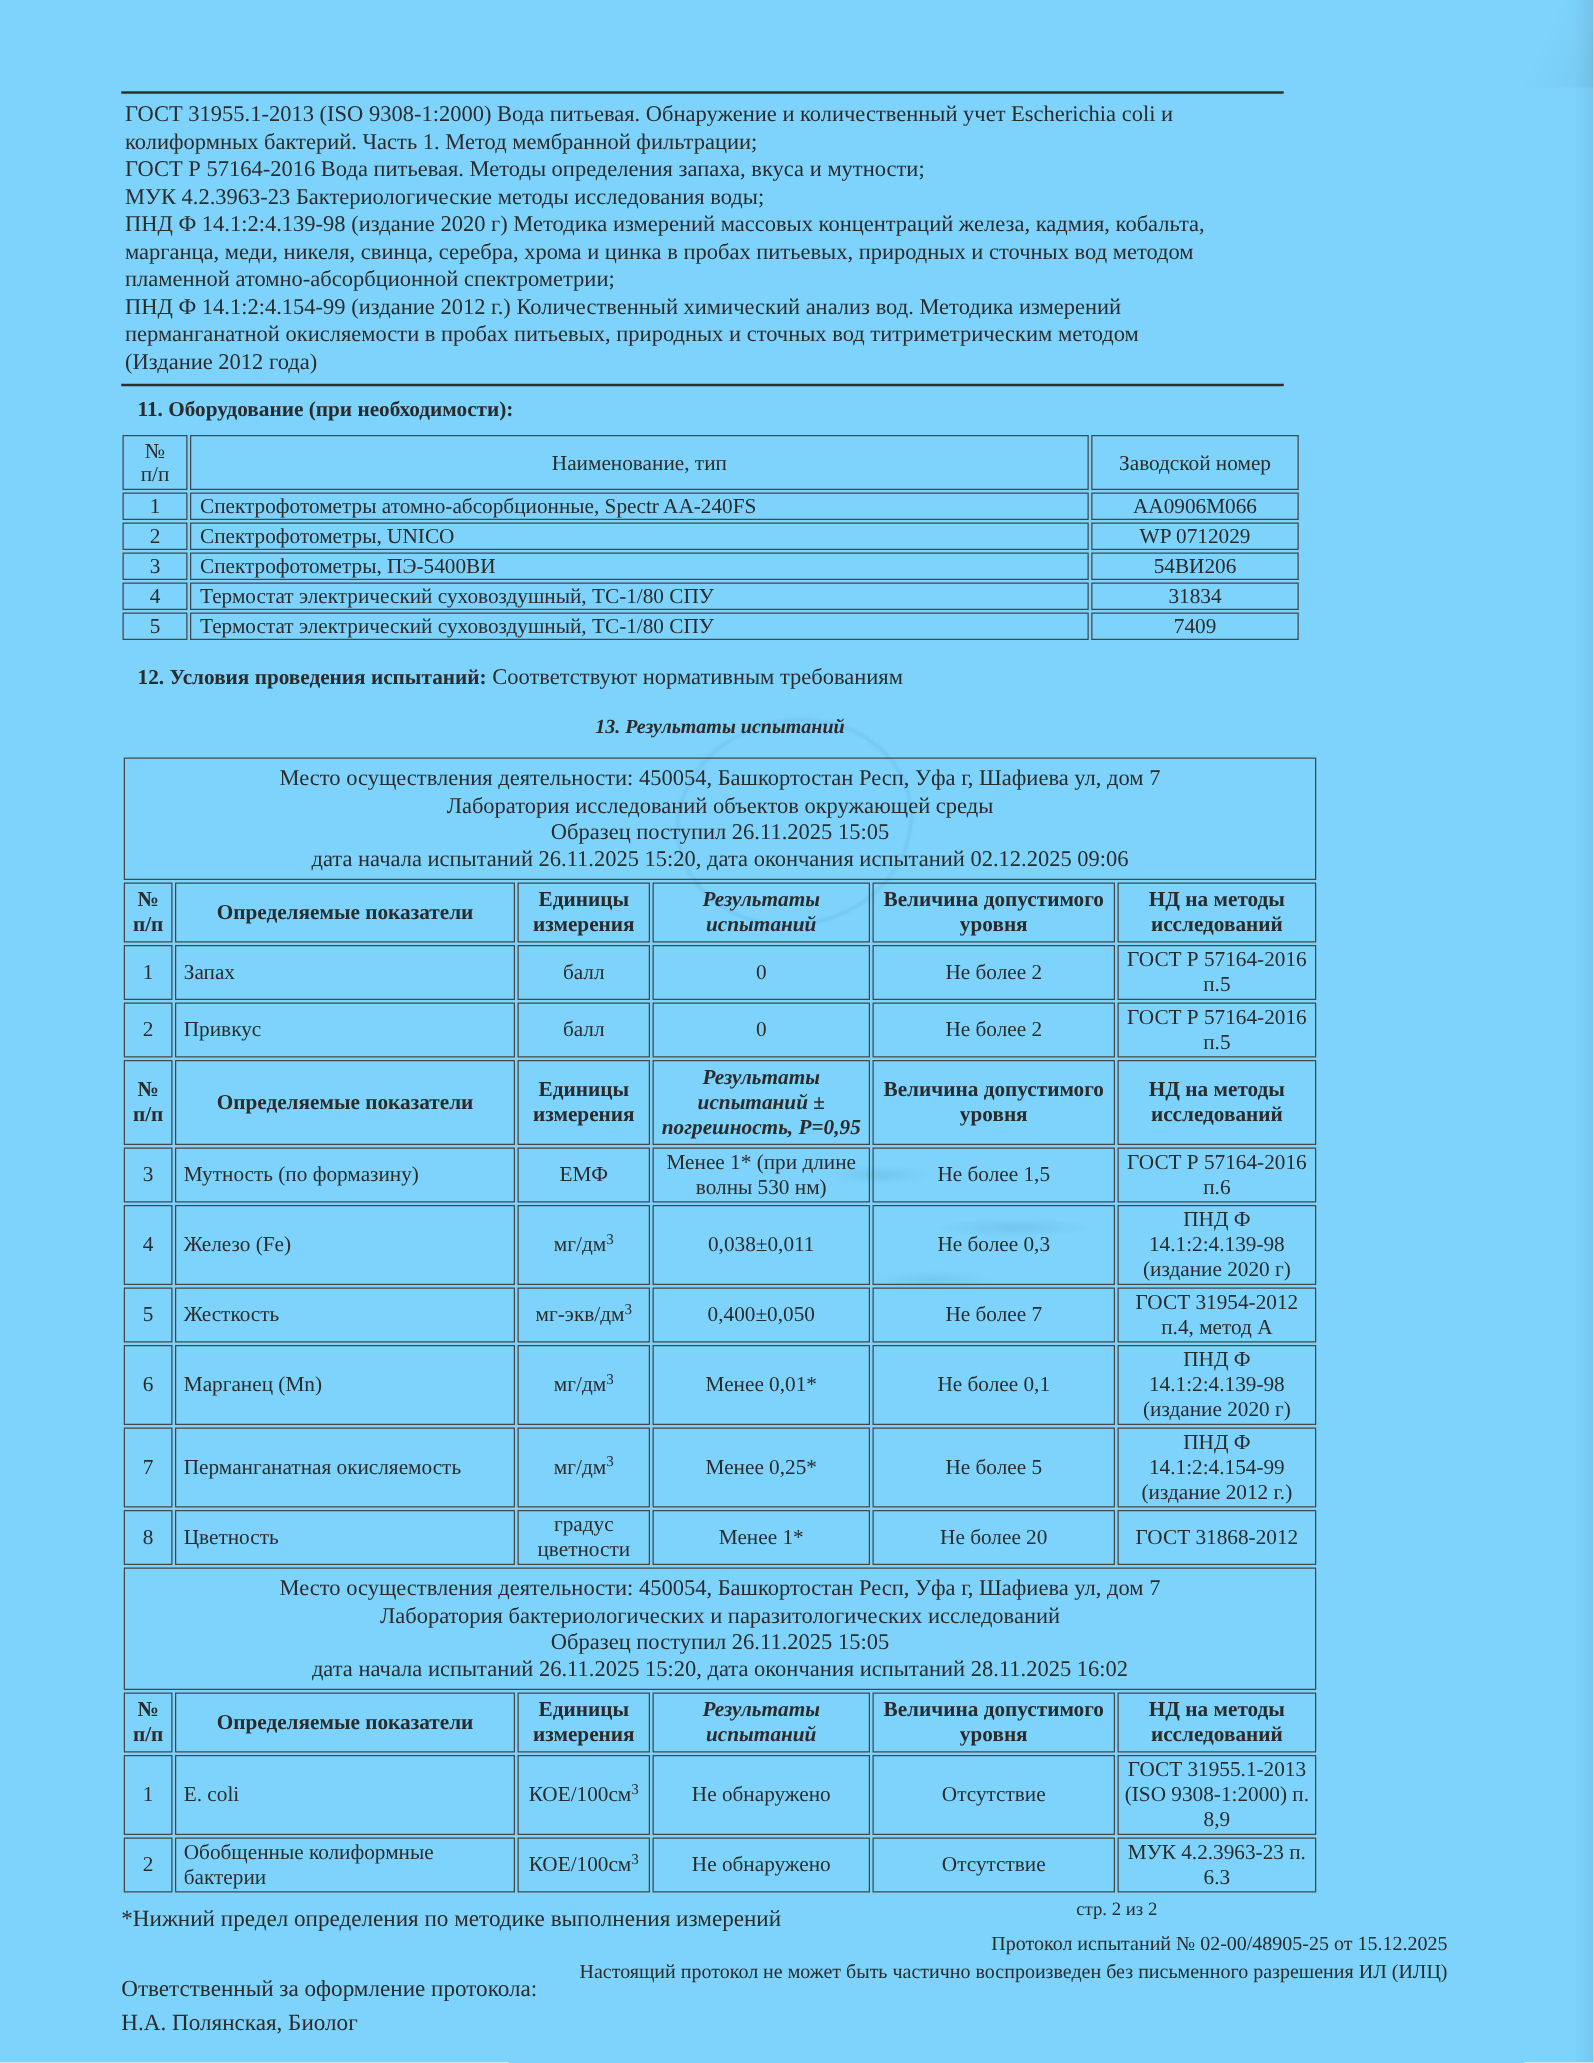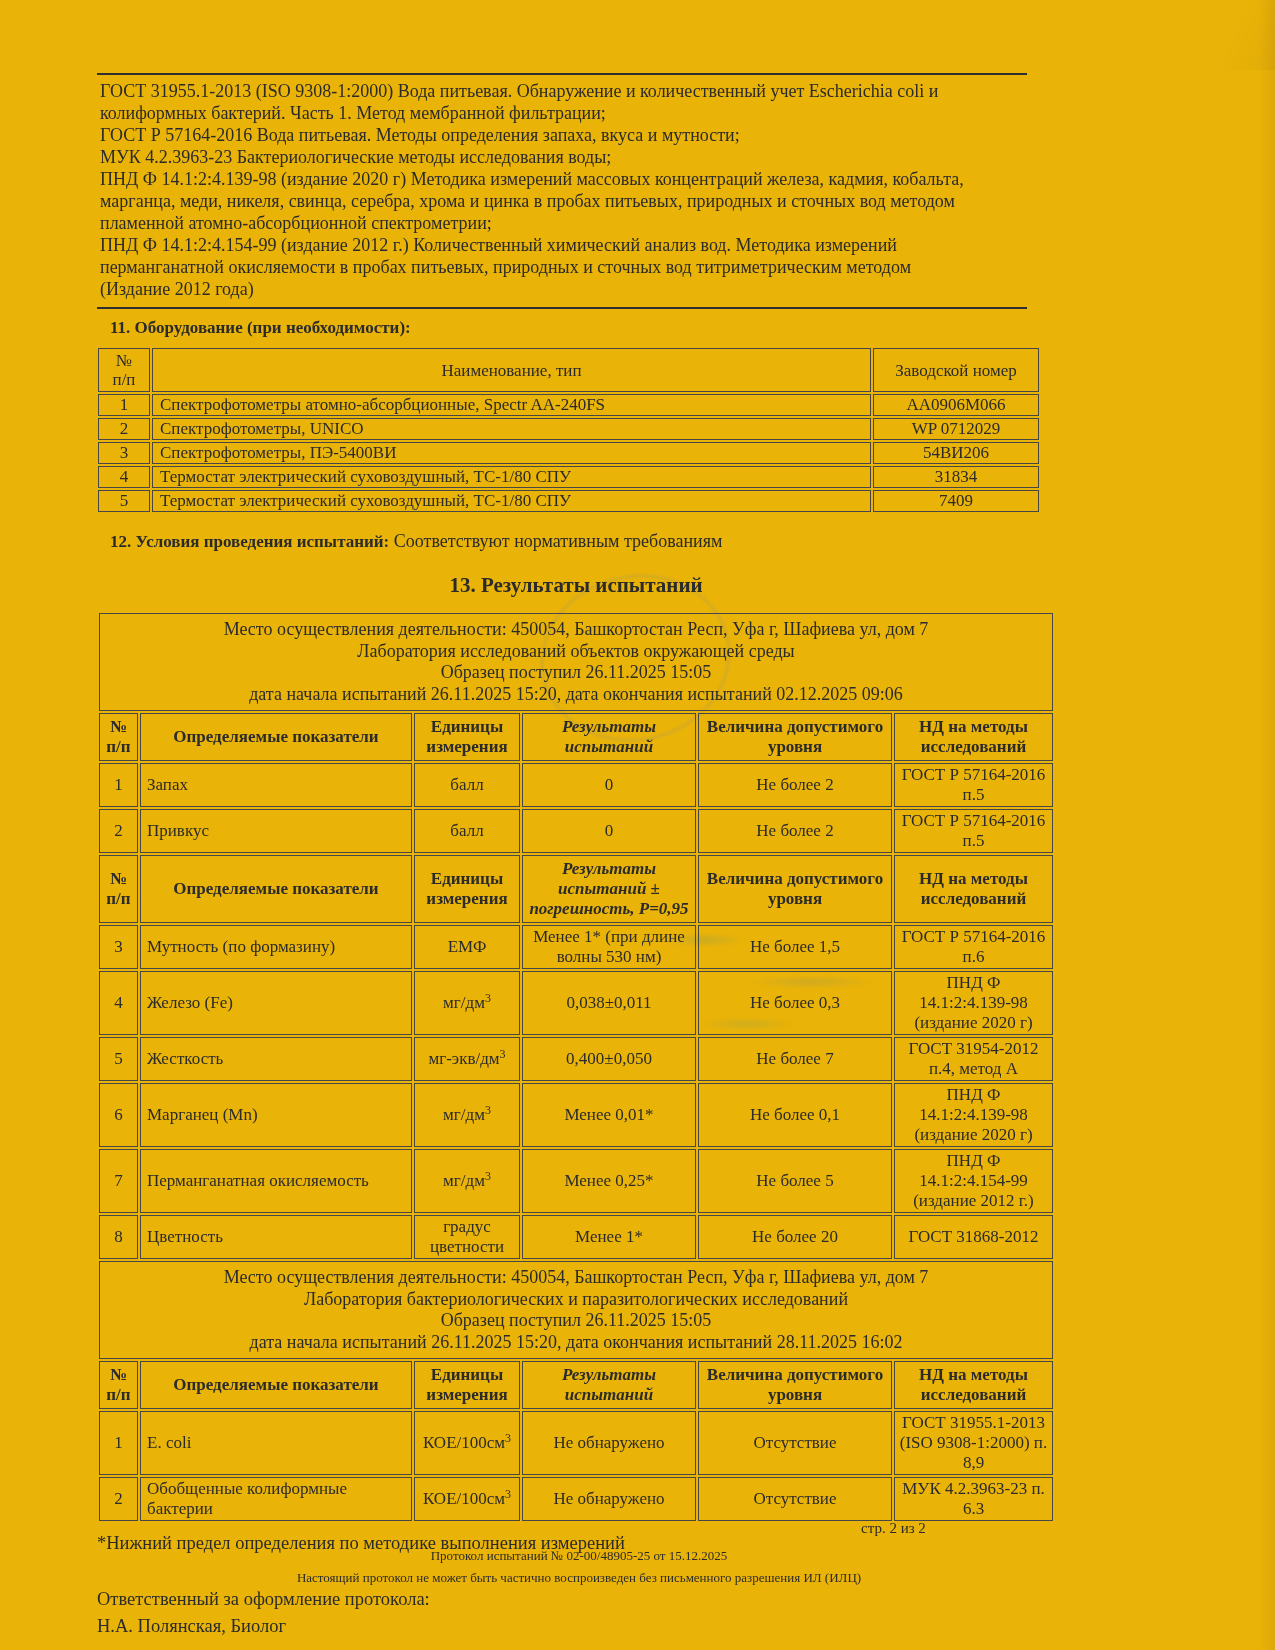--- a/index.html
+++ b/index.html
@@ -1,17 +1,17 @@
 <!DOCTYPE html>
 <html lang="ru"><head>
 <meta charset="utf-8">
 <style>
   html,body{margin:0;padding:0;background:#ffffff;}
   .page{
-    position:relative;width:1275px;height:1650px;background:#eab308;
+    position:relative;width:1275px;height:1650px;background:#7dd3fc;
     font-family:"Liberation Serif","DejaVu Serif",serif;color:#2b2b2b;
     overflow:hidden;
   }
   .scan-edge{position:absolute;right:0;top:0;width:16px;height:100%;
     background:linear-gradient(to left,rgba(0,0,0,0.06),rgba(0,0,0,0));}
   .scan-corner{position:absolute;right:0;top:0;width:120px;height:70px;
     background:linear-gradient(115deg,rgba(0,0,0,0) 60%,rgba(0,0,0,0.04));}
   .stamp-ghost{position:absolute;border-radius:50%;pointer-events:none;}
   .stamp-a{left:540px;top:575px;width:185px;height:160px;
     border:3px solid rgba(70,115,200,0.13);transform:rotate(-12deg);filter:blur(1px);}
@@ -31,38 +31,38 @@
   table{border-collapse:separate;border-spacing:2px;}
   th,td{border:1px solid #474747;}
   
   .equip{width:945px;font-size:17px;margin-left:-1px;}
   .equip th{font-weight:normal;text-align:center;padding:2px 4px;line-height:19px;white-space:pre-line;}
   .equip td{padding:0 7px;line-height:20px;}
   .equip .c-num{width:36px;text-align:center;}
   .equip .c-serial{width:150px;text-align:center;}
   .sec12{margin:17px 0 0 13px;font-size:18px;}
   .sec12 .lbl{font-weight:bold;font-size:17px;}
-  .title13{width:958px;text-align:center;font-weight:bold;font-size:21px;margin:21px 0 13px;}
+  .title13{width:958px;text-align:center;font-weight:bold;font-size:16px;margin:21px 0 13px;font-style:italic;}
   
   .res{width:958px;font-size:17px;}
   .res th{font-weight:bold;white-space:pre-line;text-align:center;line-height:20px;padding:3px 2px;vertical-align:middle;}
   .res td{text-align:center;vertical-align:middle;line-height:20px;padding:1px 4px;}
   .res td.ind{text-align:left;padding-left:6px;}
   .res td.info{font-size:18px;line-height:21.5px;padding:5px 0;border:1px solid #474747;}
   .res .c1{width:33px;}
   .res .c2{width:266px;}
   .res .c3{width:100px;margin-left:47px;}
   .res .c4{width:168px;font-style:italic;}
   .res .c5{width:188px;}
   .sup{font-size:12px;vertical-align:6px;line-height:0;}
   .footnote{margin-top:10px;font-size:18.5px;}
   .resp{margin-top:32px;font-size:18.5px;line-height:27px;}
   .pagenum{position:absolute;left:861px;top:1520px;font-size:15px;}
-  .footer{position:absolute;left:0;top:1545px;width:1158px;text-align:center;
-    font-size:13px;line-height:22px;}
+  .footer{position:absolute;left:0;top:1545px;width:1158px;text-align:right;
+    font-size:16px;line-height:22px;}
 </style>
 </head>
 <body>
 
 <div class="page">
   <div class="scan-edge"></div>
   <div class="scan-corner"></div>
   <div class="stamp-ghost stamp-a"></div>
   <div class="stamp-ghost stamp-b"></div>
 

